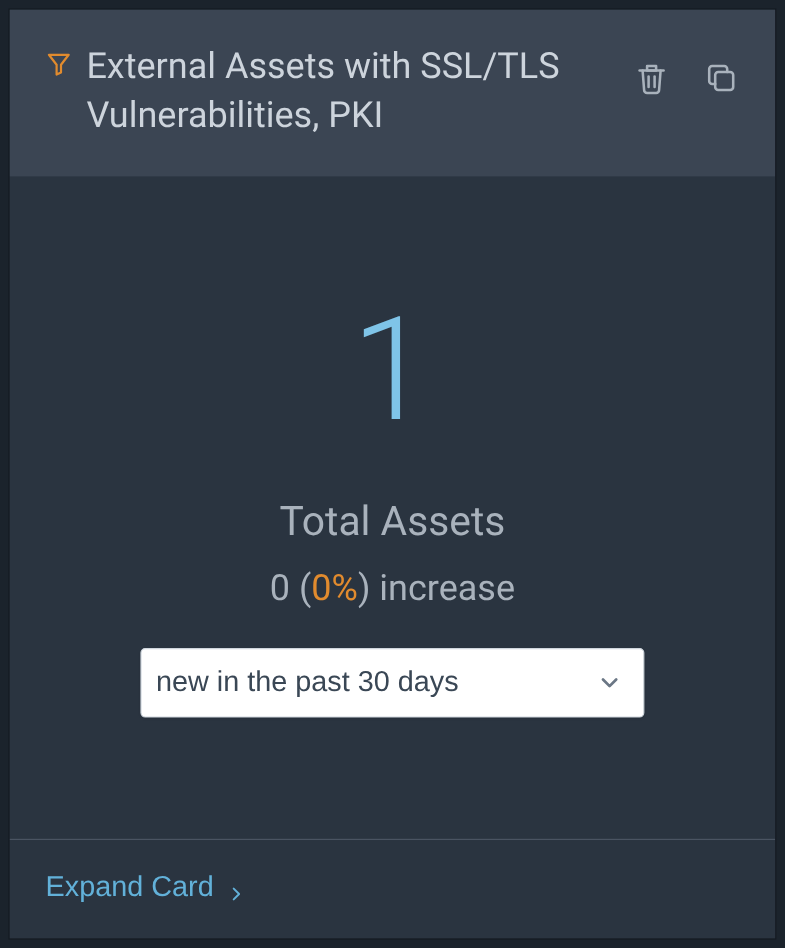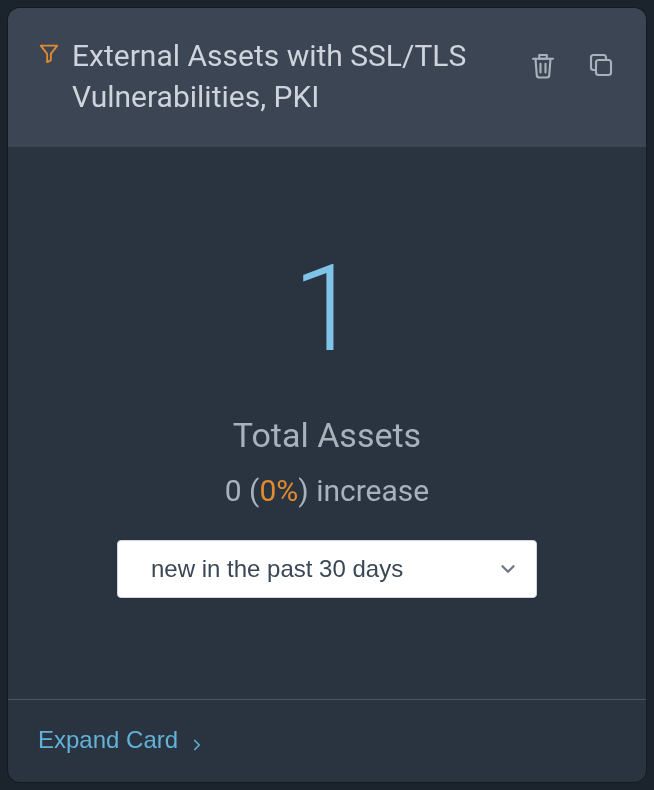--- a/index.html
+++ b/index.html
@@ -13,21 +13,21 @@
     --divider:     #4a5462;
     --link:        #62b1d9;
     --select-bg:   #ffffff;
     --select-text: #3a4755;
   }
   html,body{margin:0;padding:0;background:var(--bg);font-family:-apple-system,BlinkMacSystemFont,"Segoe UI",Roboto,Helvetica,Arial,sans-serif;}
   body{width:654px;height:790px;box-sizing:border-box;padding:8px;}
   .card{
     width:100%;height:100%;
     background:var(--card);
-    border-radius:12px;
+    border-radius:0;
     display:flex;flex-direction:column;
     overflow:hidden;
     box-shadow:0 0 0 1px rgba(0,0,0,.25);
   }
   .header{
     background:var(--header);
     padding:28px 30px 30px 30px;
     display:flex;
     align-items:flex-start;
     justify-content:space-between;
@@ -74,21 +74,21 @@
     color:var(--muted);
   }
   .delta .pct{color:var(--orange);}
   .select{
     appearance:none;
     background:var(--select-bg);
     color:var(--select-text);
     font-size:24px;
     border:1px solid #cfd6dd;
     border-radius:4px;
-    padding:14px 50px 14px 33px;
+    padding:14px 50px 14px 12px;
     width:420px;
     text-align:left;
     cursor:pointer;
     position:relative;
     box-shadow:0 1px 2px rgba(0,0,0,.08);
   }
   .select-wrap{position:relative;margin-top:14px;}
   .select-wrap .chevron{
     position:absolute;right:18px;top:50%;transform:translateY(-50%);
     pointer-events:none;color:#6b7785;

